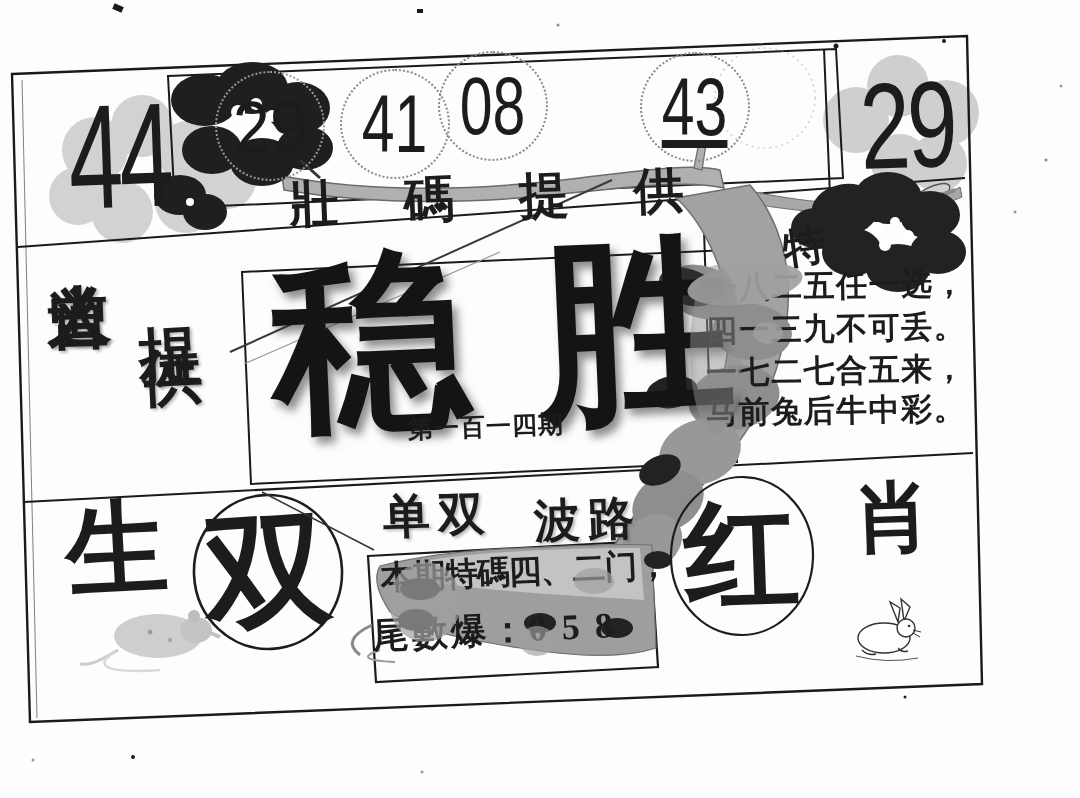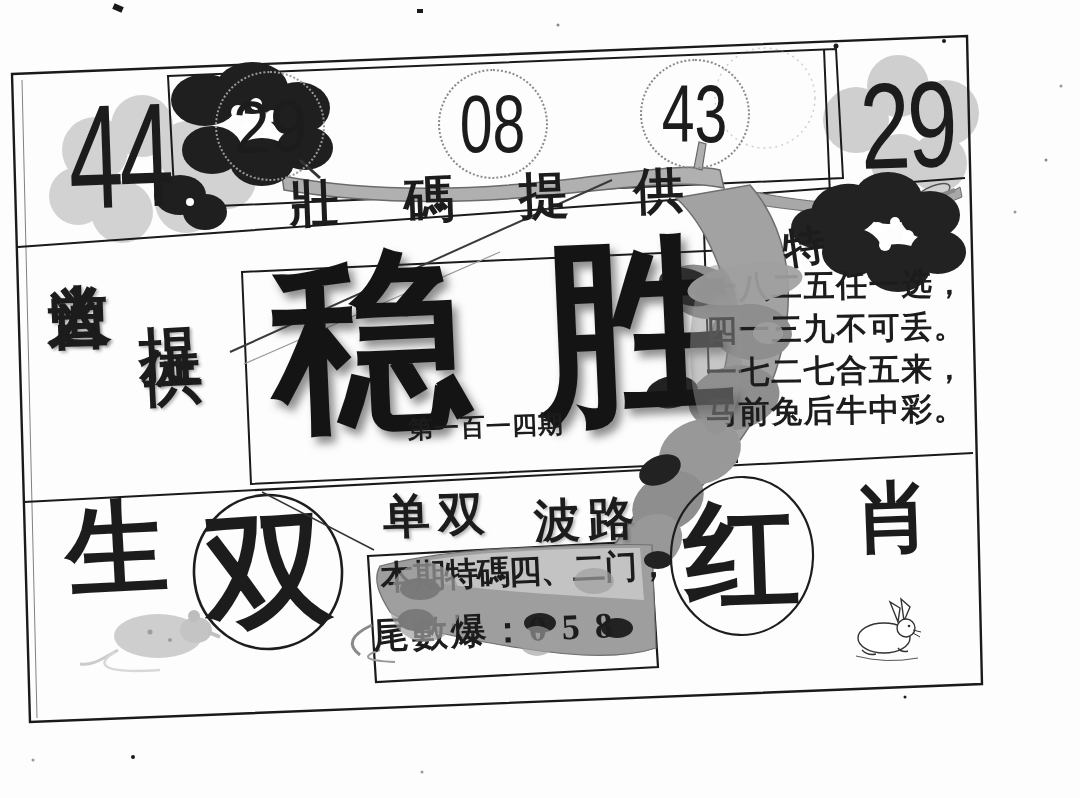--- a/index.html
+++ b/index.html
@@ -158,24 +158,27 @@
       <circle cx="1061" cy="86" r="1.5" fill="#9a9a9a"></circle>
         <circle cx="33" cy="760" r="1.5" fill="#9a9a9a"></circle>
     </g>
   </svg>
 
   <div class="t num" style="left:66px;top:84px;font-size:148px;transform:rotate(-2deg) scaleX(.66);letter-spacing:-6px;">44</div>
 
   <div class="dotc" style="left:215px;top:71px;border-color:#999;">
     <div class="num" style="font-size:74px;transform:scaleX(.9) rotate(-2deg);">29</div>
   </div>
-  <div class="dotc" style="left:438px;top:69px;">
+  <div class="dotc" style="left:340px;top:69px;">
+    <div class="num" style="font-size:82px;transform:scaleX(.72);">41</div>
+  </div>
+  <div class="dotc" style="left:438px;top:51px;">
     <div class="num" style="font-size:82px;transform:scaleX(.72);">08</div>
   </div>
-  <div class="dotc" style="left:640px;top:59px;">
+  <div class="dotc" style="left:640px;top:52px;text-decoration:underline;">
     <div class="num" style="font-size:82px;transform:scaleX(.72);">43</div>
   </div>
   <div class="t num" style="left:858px;top:66px;font-size:122px;transform:rotate(-2deg) scaleX(.74);letter-spacing:-4px;">29</div>
 
   <div class="t" style="left:288px;top:180px;font-size:50px;letter-spacing:65px;transform:rotate(-2.2deg);transform-origin:left top;">壯碼提供</div>
 
   <div class="t" style="left:783px;top:226px;font-size:42px;transform:rotate(-8deg);">特</div>
 
   <div class="t vert brush" style="left:48px;top:234px;font-size:64px;height:250px;transform:rotate(-2deg);">曾道人</div>
   <div class="t vert brush" style="left:140px;top:276px;font-size:62px;height:190px;letter-spacing:22px;transform:rotate(-3deg);">提供</div>

